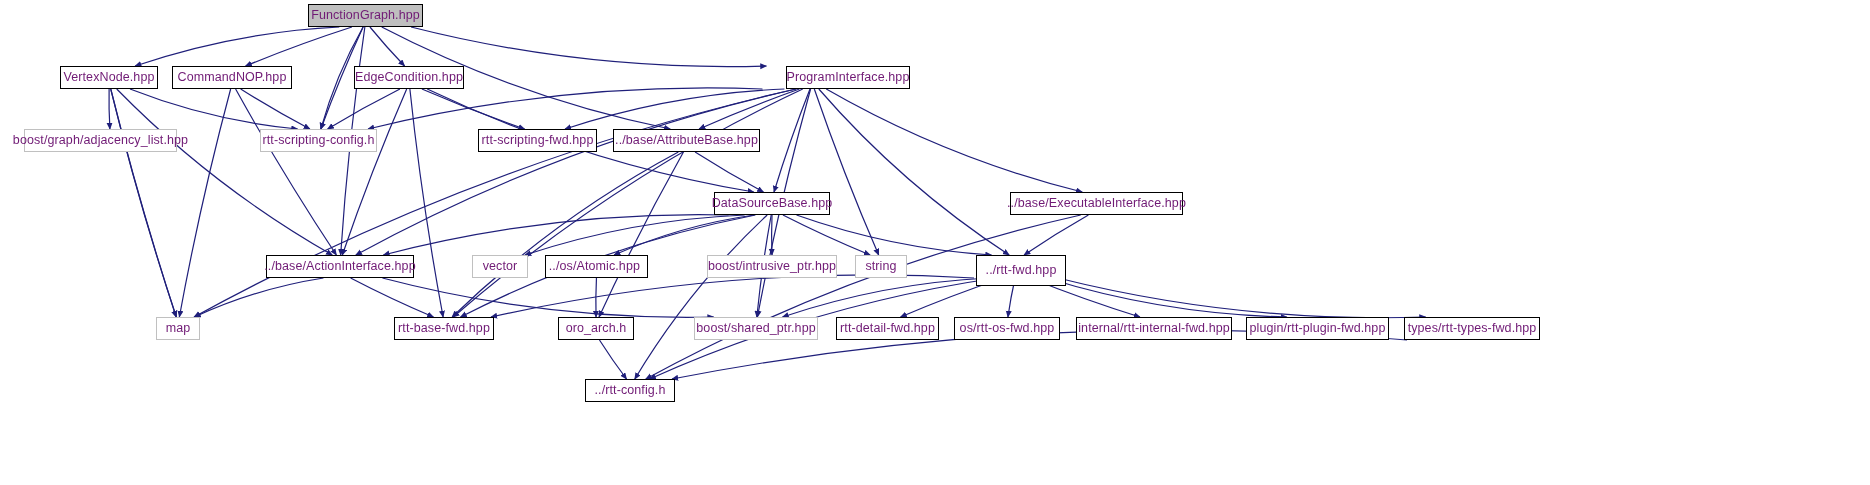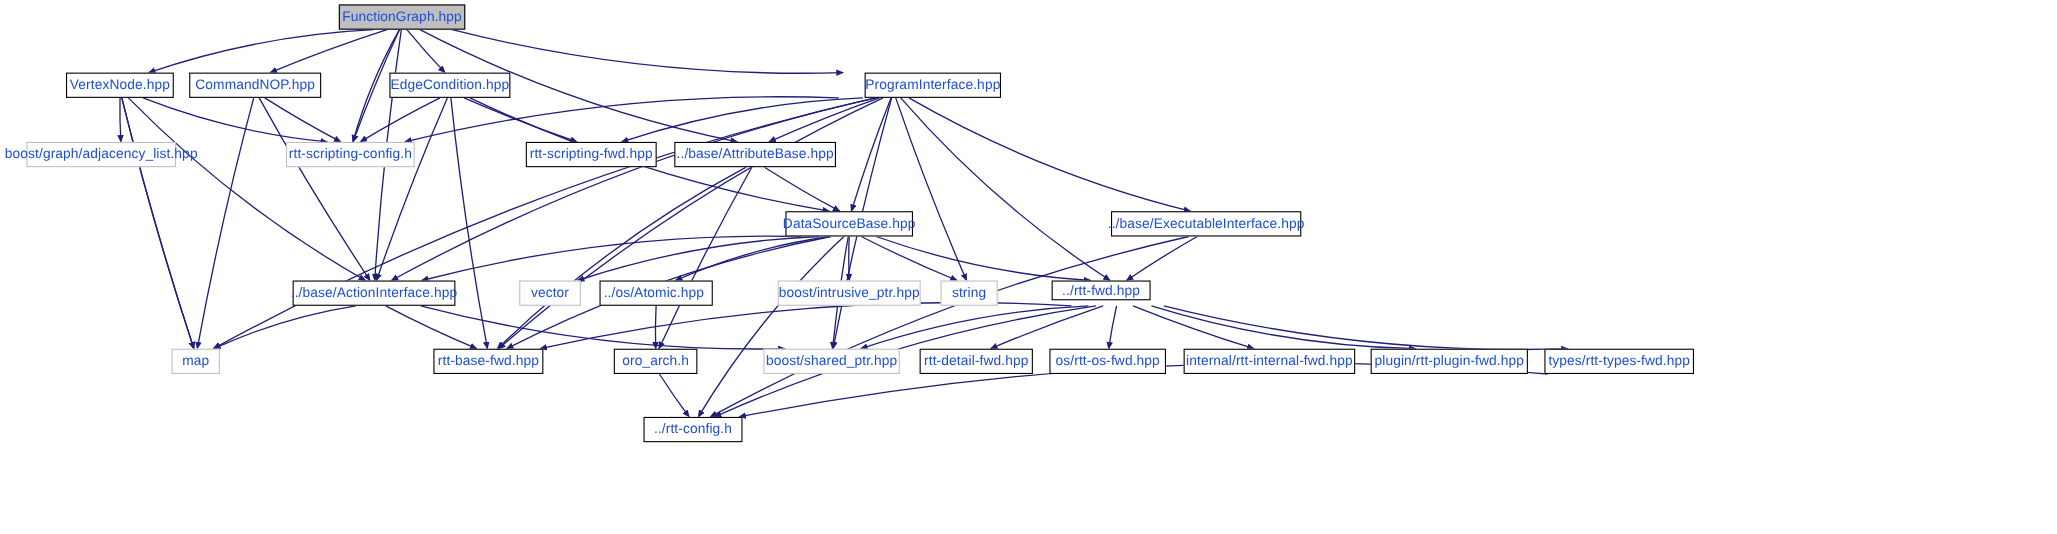--- a/index.html
+++ b/index.html
@@ -1,21 +1,21 @@
 <!DOCTYPE html>
 <html><head>
 <meta charset="utf-8">
 <style>
   html,body{margin:0;padding:0;background:#ffffff;}
   body{font-family:"Liberation Sans","DejaVu Sans",sans-serif;}
   #graph{position:relative;width:1870px;height:485px;background:#fff;overflow:hidden;}
   #edges{position:absolute;left:0;top:0;width:1870px;height:485px;pointer-events:none;}
   .node{position:absolute;box-sizing:border-box;display:flex;align-items:center;
         justify-content:center;background:#ffffff;white-space:nowrap;
-        font-size:12.5px;color:#1d4ed8;letter-spacing:0.1px;line-height:1;}
+        font-size:12.5px;color:#701a75;letter-spacing:0.1px;line-height:1;}
   .node.solid{border:1px solid #000;}
   .node.light{border:1px solid #c0c0c0;}
   .node.root{background:#bfbfbf;border:1px solid #000;}
   .node .lbl{padding:0 7px;pointer-events:none;}
 </style>
 </head>
 <body>
 
 <div id="graph">
   <svg id="edges" viewBox="0 0 1870 485" xmlns="http://www.w3.org/2000/svg">
@@ -94,21 +94,21 @@
       </div>
       <div class="node solid" style="left: 172px; top: 66px; width: 120px; height: 23px;">
         <span class="lbl">CommandNOP.hpp</span>
       </div>
       <div class="node solid" style="left: 354px; top: 66px; width: 110px; height: 23px;">
         <span class="lbl">EdgeCondition.hpp</span>
       </div>
       <div class="node solid" style="left: 750px; top: 66px; width: 124px; height: 23px; margin-left: 36px;">
         <span class="lbl">ProgramInterface.hpp</span>
       </div>
-      <div class="node light" style="left: 24px; top: 129px; width: 136px; height: 23px;">
+      <div class="node light" style="left: 24px; top: 129px; width: 153px; height: 23px;">
         <span class="lbl">boost/graph/adjacency_list.hpp</span>
       </div>
       <div class="node light" style="left: 260px; top: 129px; width: 117px; height: 23px;">
         <span class="lbl">rtt-scripting-config.h</span>
       </div>
       <div class="node solid" style="left: 478px; top: 129px; width: 119px; height: 23px;">
         <span class="lbl">rtt-scripting-fwd.hpp</span>
       </div>
       <div class="node solid" style="left: 613px; top: 129px; width: 147px; height: 23px;">
         <span class="lbl">../base/AttributeBase.hpp</span>
@@ -127,21 +127,21 @@
       </div>
       <div class="node solid" style="left: 545px; top: 255px; width: 103px; height: 23px; justify-content: flex-end;">
         <span class="lbl">../os/Atomic.hpp</span>
       </div>
       <div class="node light" style="left: 707px; top: 255px; width: 130px; height: 23px;">
         <span class="lbl">boost/intrusive_ptr.hpp</span>
       </div>
       <div class="node light" style="left: 855px; top: 255px; width: 52px; height: 23px;">
         <span class="lbl">string</span>
       </div>
-      <div class="node solid" style="left: 956px; top: 255px; width: 90px; height: 18px; text-align: right;">
+      <div class="node solid" style="left: 976px; top: 255px; width: 90px; height: 31px; text-align: right;">
         <span class="lbl">../rtt-fwd.hpp</span>
       </div>
       <div class="node light" style="left: 156px; top: 317px; width: 44px; height: 23px; text-align: right;">
         <span class="lbl">map</span>
       </div>
       <div class="node solid" style="left: 394px; top: 317px; width: 100px; height: 23px;">
         <span class="lbl">rtt-base-fwd.hpp</span>
       </div>
       <div class="node solid" style="left: 558px; top: 317px; width: 76px; height: 23px;">
         <span class="lbl">oro_arch.h</span>

